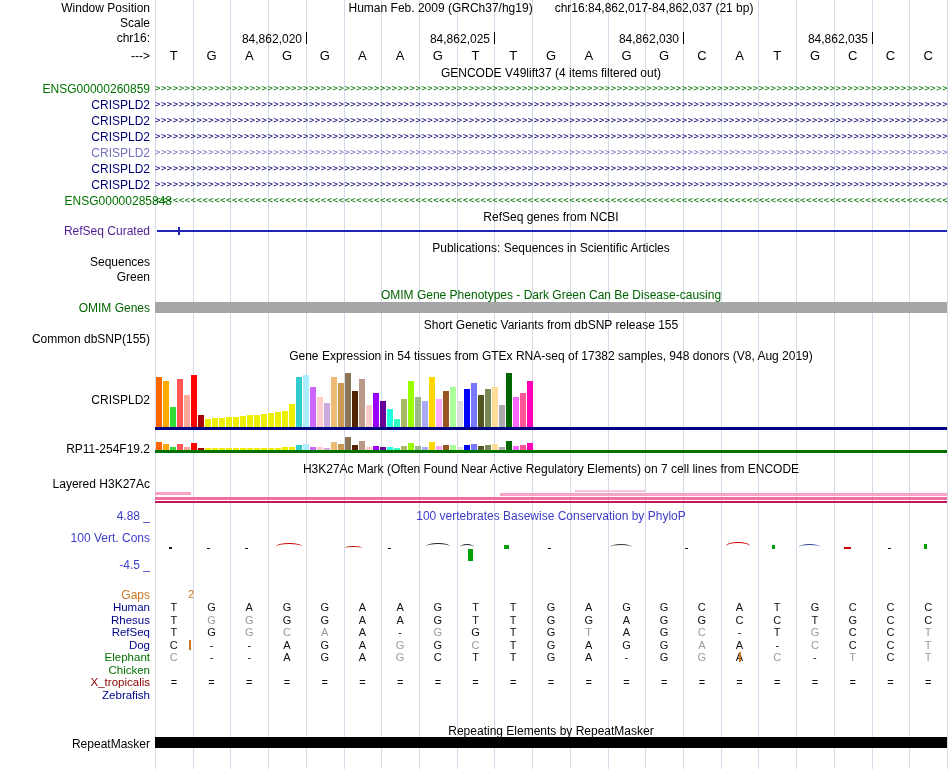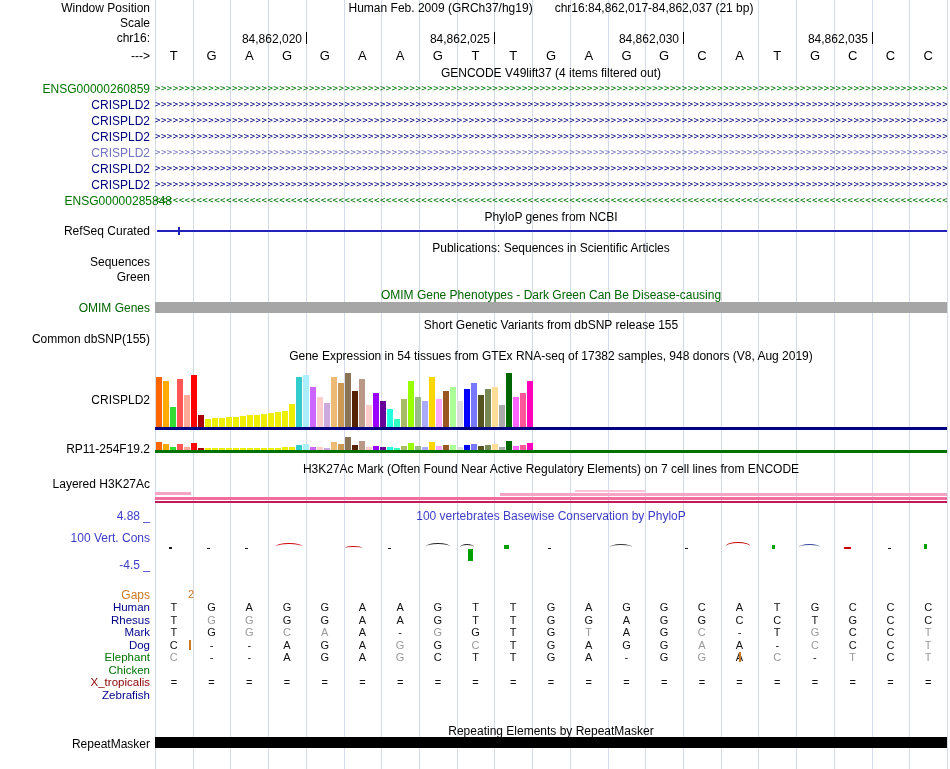--- a/index.html
+++ b/index.html
@@ -3,21 +3,21 @@
 <meta charset="utf-8">
 <style>
   html,body{margin:0;padding:0;background:#fff;}
   #browser{position:relative;width:950px;height:769px;overflow:hidden;background:#fff;
     font-family:"Liberation Sans",sans-serif;font-size:12px;color:#000;}
   .abs{position:absolute;}
   .gutter{position:absolute;left:0;width:150px;text-align:right;white-space:nowrap;}
   .title{position:absolute;left:155px;width:792px;text-align:center;white-space:nowrap;}
   .blue{color:#3c3cc8;}
   .dgreen{color:#006400;}
-  .refseqblue{color:#000000;}
+  .refseqblue{color:#4c1d95;}
 </style>
 </head>
 <body>
 
 <div id="browser">
   <div id="gridlines">
       <div style="position: absolute; left: 155px; top: 0px; width: 1px; height: 769px; background: rgb(212, 218, 232);"></div>
       <div style="position: absolute; left: 192.7px; top: 0px; width: 1px; height: 769px; background: rgb(212, 218, 232);"></div>
       <div style="position: absolute; left: 230.4px; top: 0px; width: 1px; height: 769px; background: rgb(212, 218, 232);"></div>
       <div style="position: absolute; left: 268.1px; top: 0px; width: 1px; height: 769px; background: rgb(212, 218, 232);"></div>
@@ -78,21 +78,21 @@
       <div style="position: absolute; left: 565.7px; top: 0px; width: 37.7px; text-align: center; font-size: 13px;">A</div>
       <div style="position: absolute; left: 603.4px; top: 0px; width: 37.7px; text-align: center; font-size: 13px;">T</div>
       <div style="position: absolute; left: 641.1px; top: 0px; width: 37.7px; text-align: center; font-size: 13px;">G</div>
       <div style="position: absolute; left: 678.9px; top: 0px; width: 37.7px; text-align: center; font-size: 13px;">C</div>
       <div style="position: absolute; left: 716.6px; top: 0px; width: 37.7px; text-align: center; font-size: 13px;">C</div>
       <div style="position: absolute; left: 754.3px; top: 0px; width: 37.7px; text-align: center; font-size: 13px;">C</div>
     </div>
 
   <div class="title" style="top:66px">GENCODE V49lift37 (4 items filtered out)</div>
 
-  <div class="title" style="top:210px">PhyloP genes from NCBI</div>
+  <div class="title" style="top:210px">RefSeq genes from NCBI</div>
   <div class="gutter refseqblue" style="top:224px">RefSeq Curated</div>
   <div class="abs" style="left:157px;top:230px;width:790px;height:2px;background:#2222bb"></div>
   <div class="abs" style="left:178px;top:227px;width:2px;height:8px;background:#2222bb"></div>
 
   <div class="title" style="top:241px">Publications: Sequences in Scientific Articles</div>
   <div class="gutter" style="top:255px">Sequences</div>
   <div class="gutter" style="top:270px">Green</div>
 
   <div class="title dgreen" style="top:288px">OMIM Gene Phenotypes - Dark Green Can Be Disease-causing</div>
   <div class="gutter dgreen" style="top:301px">OMIM Genes</div>
@@ -313,21 +313,21 @@
     <div style="position: absolute; left: 569.9px; top: 613.5px; width: 37.7px; text-align: center; font-size: 11px; color: rgb(17, 17, 17);">G</div>
     <div style="position: absolute; left: 607.6px; top: 613.5px; width: 37.7px; text-align: center; font-size: 11px; color: rgb(17, 17, 17);">A</div>
     <div style="position: absolute; left: 645.3px; top: 613.5px; width: 37.7px; text-align: center; font-size: 11px; color: rgb(17, 17, 17);">G</div>
     <div style="position: absolute; left: 683px; top: 613.5px; width: 37.7px; text-align: center; font-size: 11px; color: rgb(17, 17, 17);">G</div>
     <div style="position: absolute; left: 720.7px; top: 613.5px; width: 37.7px; text-align: center; font-size: 11px; color: rgb(17, 17, 17);">C</div>
     <div style="position: absolute; left: 758.4px; top: 613.5px; width: 37.7px; text-align: center; font-size: 11px; color: rgb(17, 17, 17);">C</div>
     <div style="position: absolute; left: 796.1px; top: 613.5px; width: 37.7px; text-align: center; font-size: 11px; color: rgb(17, 17, 17);">T</div>
     <div style="position: absolute; left: 833.9px; top: 613.5px; width: 37.7px; text-align: center; font-size: 11px; color: rgb(17, 17, 17);">G</div>
     <div style="position: absolute; left: 871.6px; top: 613.5px; width: 37.7px; text-align: center; font-size: 11px; color: rgb(17, 17, 17);">C</div>
     <div style="position: absolute; left: 909.3px; top: 613.5px; width: 37.7px; text-align: center; font-size: 11px; color: rgb(17, 17, 17);">C</div>
-    <div style="position: absolute; left: 0px; top: 626px; width: 150px; text-align: right; white-space: nowrap; font-size: 11.5px; color: rgb(0, 0, 139);">Mark</div>
+    <div style="position: absolute; left: 0px; top: 626px; width: 150px; text-align: right; white-space: nowrap; font-size: 11.5px; color: rgb(0, 0, 139);">RefSeq</div>
     <div style="position: absolute; left: 155px; top: 626px; width: 37.7px; text-align: center; font-size: 11px; color: rgb(17, 17, 17);">T</div>
     <div style="position: absolute; left: 192.7px; top: 626px; width: 37.7px; text-align: center; font-size: 11px; color: rgb(17, 17, 17);">G</div>
     <div style="position: absolute; left: 230.4px; top: 626px; width: 37.7px; text-align: center; font-size: 11px; color: rgb(154, 154, 154);">G</div>
     <div style="position: absolute; left: 268.1px; top: 626px; width: 37.7px; text-align: center; font-size: 11px; color: rgb(154, 154, 154);">C</div>
     <div style="position: absolute; left: 305.9px; top: 626px; width: 37.7px; text-align: center; font-size: 11px; color: rgb(154, 154, 154);">A</div>
     <div style="position: absolute; left: 343.6px; top: 626px; width: 37.7px; text-align: center; font-size: 11px; color: rgb(17, 17, 17);">A</div>
     <div style="position: absolute; left: 381.3px; top: 626px; width: 37.7px; text-align: center; font-size: 11px; color: rgb(17, 17, 17);">-</div>
     <div style="position: absolute; left: 419px; top: 626px; width: 37.7px; text-align: center; font-size: 11px; color: rgb(154, 154, 154);">G</div>
     <div style="position: absolute; left: 456.7px; top: 626px; width: 37.7px; text-align: center; font-size: 11px; color: rgb(17, 17, 17);">G</div>
     <div style="position: absolute; left: 494.4px; top: 626px; width: 37.7px; text-align: center; font-size: 11px; color: rgb(17, 17, 17);">T</div>

